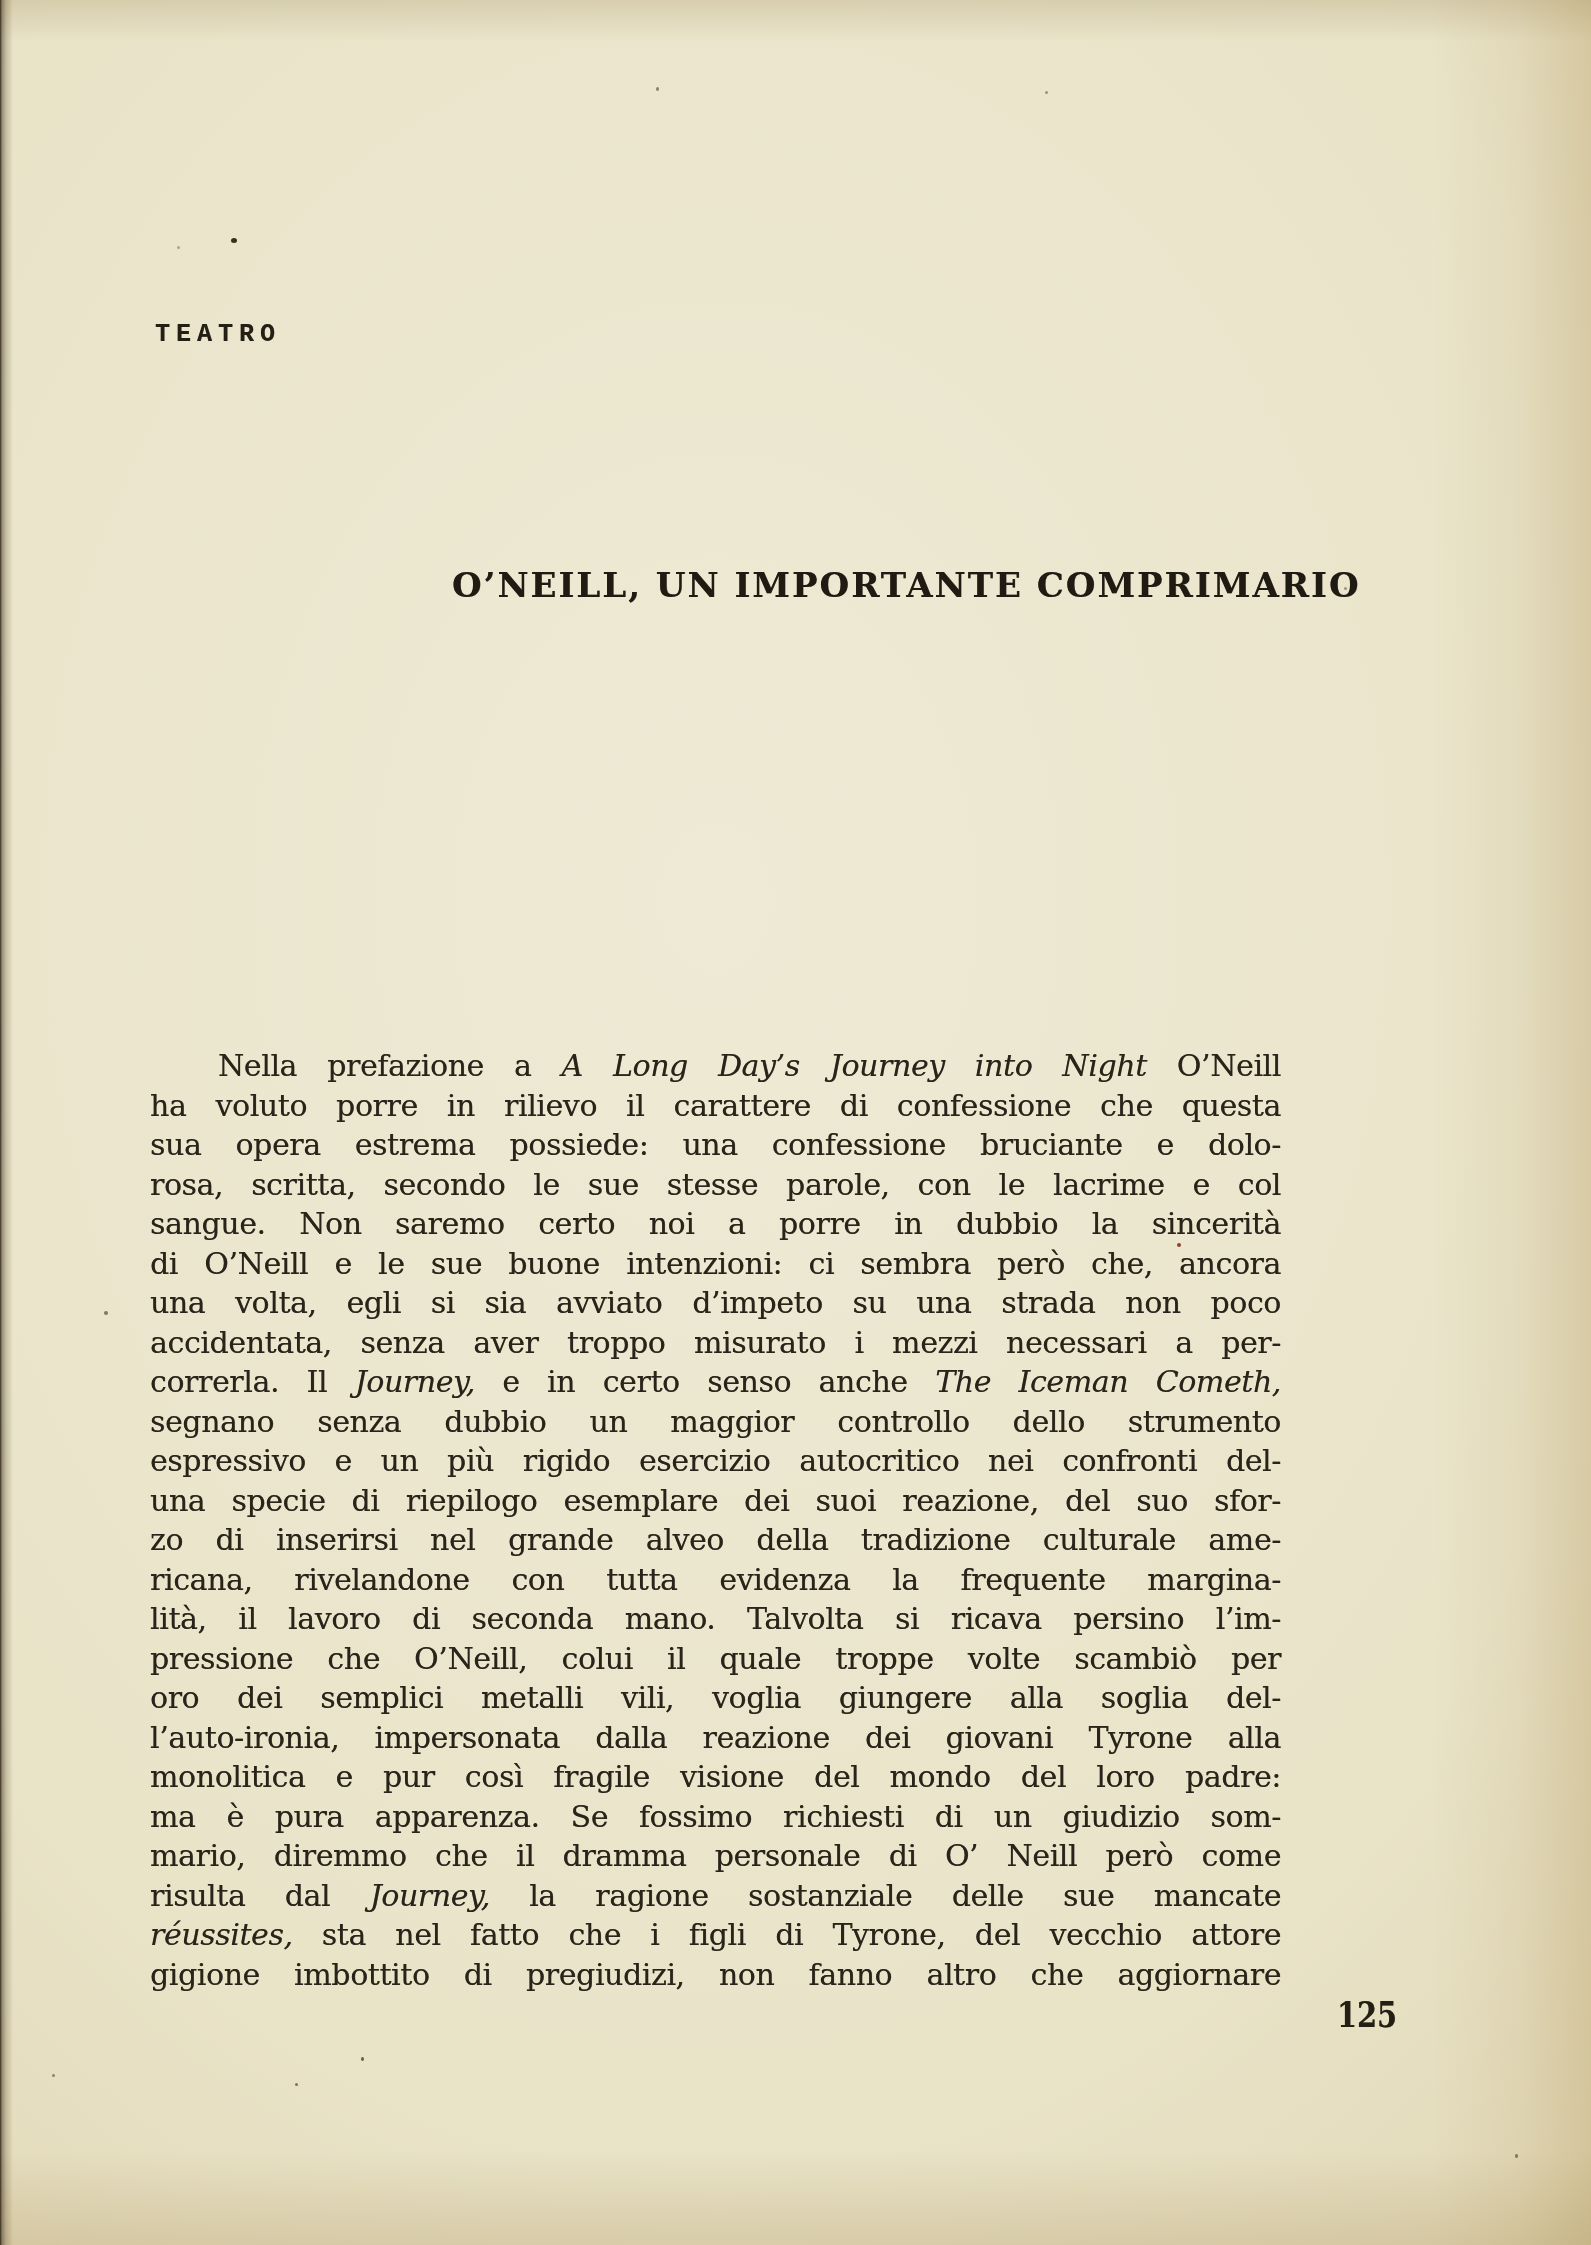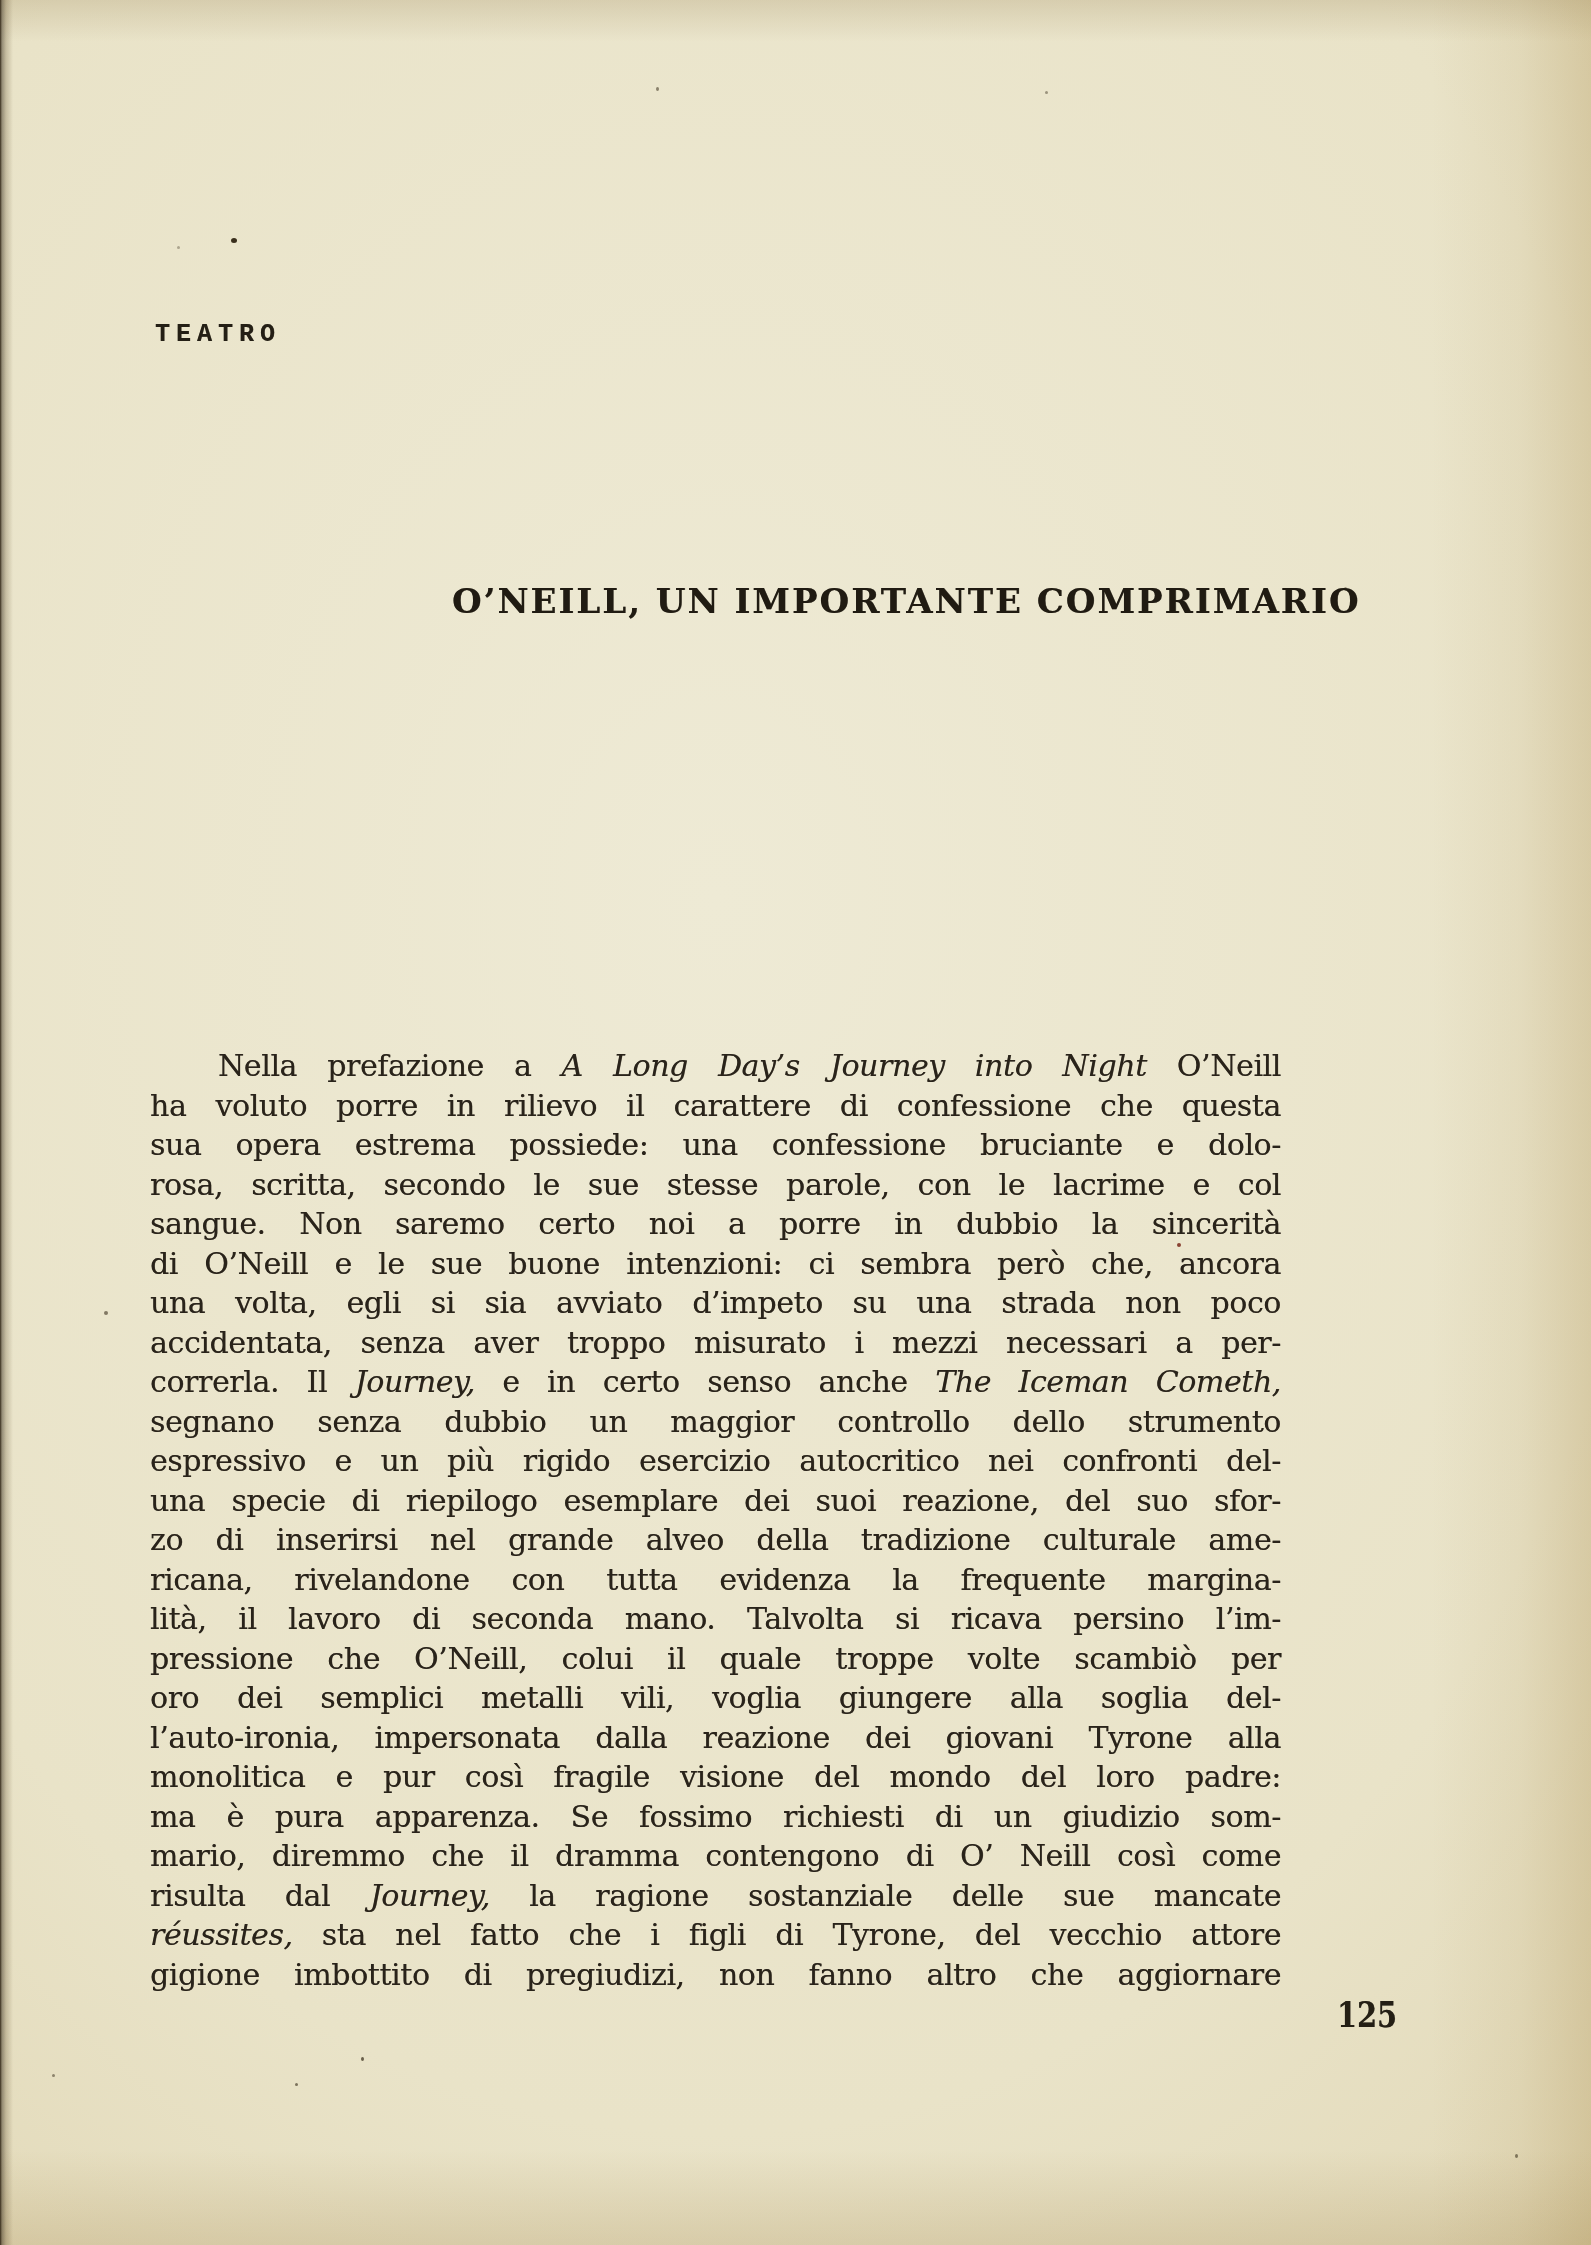--- a/index.html
+++ b/index.html
@@ -25,21 +25,20 @@
     font-weight: bold; font-size: 25px; letter-spacing: 6px;
     color: #241f15; line-height: 1;
     text-shadow: 0.3px 0.3px 0 rgba(36,31,21,0.6);
     margin-top: 36px;
   }
   .title {
     position: absolute; left: 452px; top: 568px;
     font-weight: bold; font-size: 34px; letter-spacing: 2px;
     color: #201b12; white-space: nowrap; line-height: 1;
     text-shadow: 0.3px 0.3px 0 rgba(32,27,18,0.55);
-    margin-top: 16px;
   }
   .para {
     position: absolute; left: 150px; top: 1046px; width: 1131px;
     font-size: 30px; line-height: 39.5px; letter-spacing: -0.4px;
     color: #29231a;
     text-shadow: 0.25px 0.25px 0 rgba(41,35,26,0.55);
   }
   .line { text-align: justify; text-align-last: justify; }
   .line.indent { padding-left: 68px; }
   .line i { font-style: italic; }
@@ -98,19 +97,19 @@
     <div class="line"><span>espressivo e un più rigido esercizio autocritico nei confronti del-</span></div>
     <div class="line"><span>una specie di riepilogo esemplare dei suoi reazione, del suo sfor-</span></div>
     <div class="line"><span>zo di inserirsi nel grande alveo della tradizione culturale ame-</span></div>
     <div class="line"><span>ricana, rivelandone con tutta evidenza la frequente margina-</span></div>
     <div class="line"><span>lità, il lavoro di seconda mano. Talvolta si ricava persino l’im-</span></div>
     <div class="line"><span>pressione che O’Neill, colui il quale troppe volte scambiò per</span></div>
     <div class="line"><span>oro dei semplici metalli vili, voglia giungere alla soglia del-</span></div>
     <div class="line"><span>l’auto-ironia, impersonata dalla reazione dei giovani Tyrone alla</span></div>
     <div class="line"><span>monolitica e pur così fragile visione del mondo del loro padre:</span></div>
     <div class="line"><span>ma è pura apparenza. Se fossimo richiesti di un giudizio som-</span></div>
-    <div class="line"><span>mario, diremmo che il dramma contengono di O’ Neill così come</span></div>
+    <div class="line"><span>mario, diremmo che il dramma personale di O’ Neill però come</span></div>
     <div class="line"><span>risulta dal </span><i>Journey,</i><span> la ragione sostanziale delle sue mancate</span></div>
     <div class="line"><i>réussites,</i><span> sta nel fatto che i figli di Tyrone, del vecchio attore</span></div>
     <div class="line"><span>gigione imbottito di pregiudizi, non fanno altro che aggiornare</span></div>
   </div>
 
 <div class="pagenum">125</div>
 
 </body></html>

